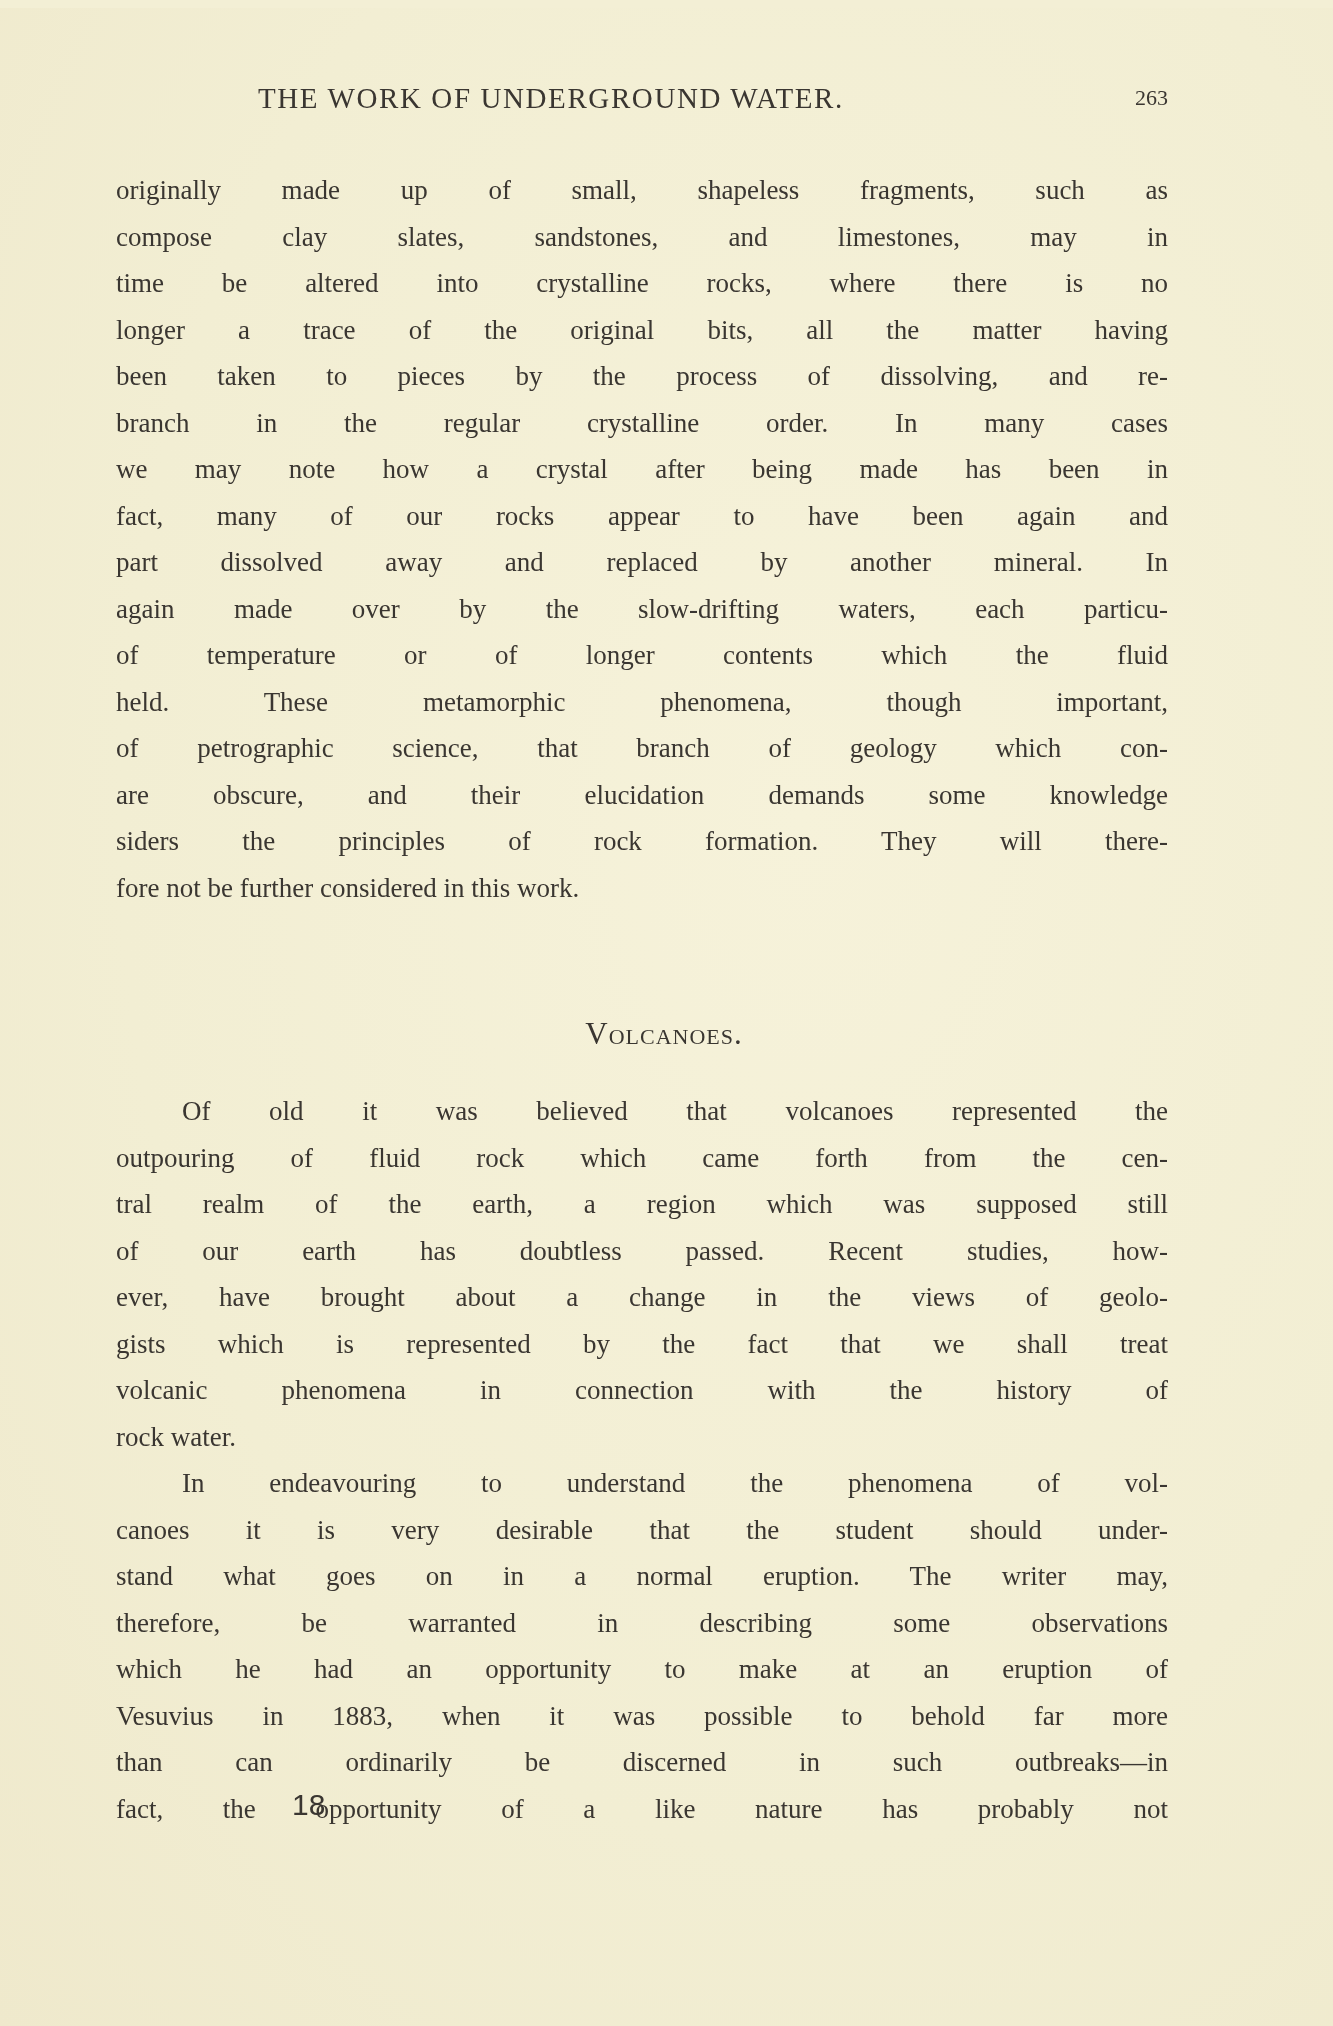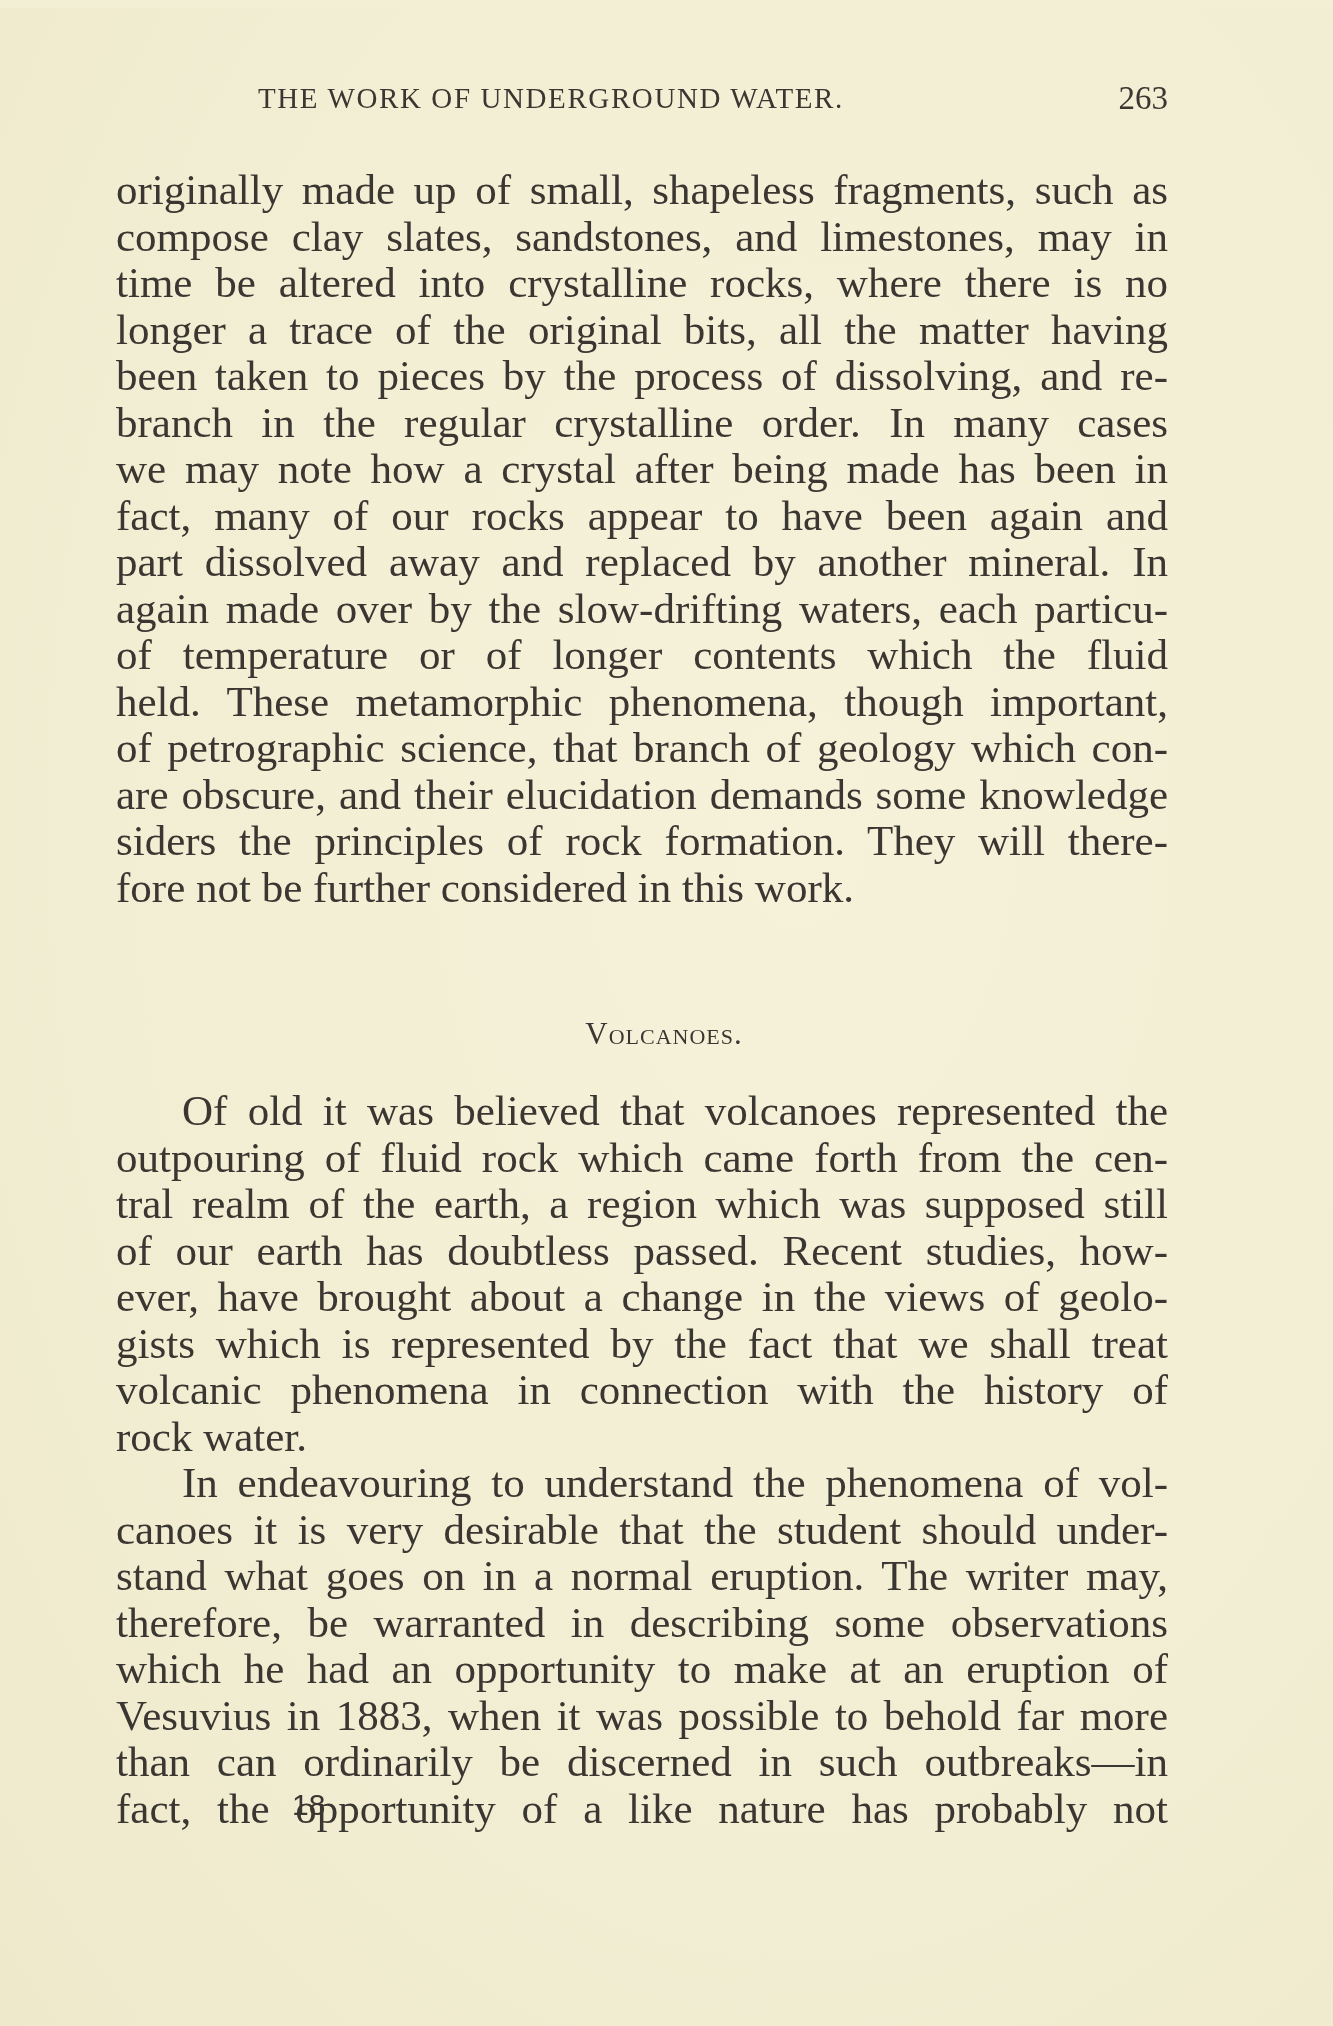--- a/index.html
+++ b/index.html
@@ -10,25 +10,25 @@
     font-family:"DejaVu Serif", "Liberation Serif", serif;
     color:#3a3631;
   }
   .page { position:absolute; left:0; top:0; width:1333px; height:2026px;
     background: radial-gradient(ellipse at 60% 40%, #f6f2da 0%, #f2eed3 60%, #efe9cc 100%); margin-top: 8px; }
   .running-head {
     position:absolute; top:70px; left:258px; width:910px; height:40px;
     display:flex; justify-content:space-between; align-items:center;
   }
   .running-title { font-family:"Liberation Serif", serif; font-size:29px; letter-spacing:1.6px; }
-  .page-number { font-family:"Liberation Serif", serif; font-size:33px; }
+  .page-number { font-family:"Liberation Serif", serif; font-size:22px; }
   .block { position:absolute; left:116px; width:1052px; }
   .line {
     height:46.5px; line-height:46.5px;
-    font-family:"Liberation Serif", serif; font-size:43px;
+    font-family:"Liberation Serif", serif; font-size:27px;
     text-align:justify; text-align-last:justify; white-space:nowrap;
     overflow:hidden;
   }
   .line.last { text-align-last:left; }
   .line.indent { padding-left:66px; }
   .heading {
     position:absolute; top:1008px; left:0; width:1328px; text-align:center;
     font-family:"Liberation Serif", serif; font-size:31px; letter-spacing:1px;
     font-variant:small-caps;
   }

